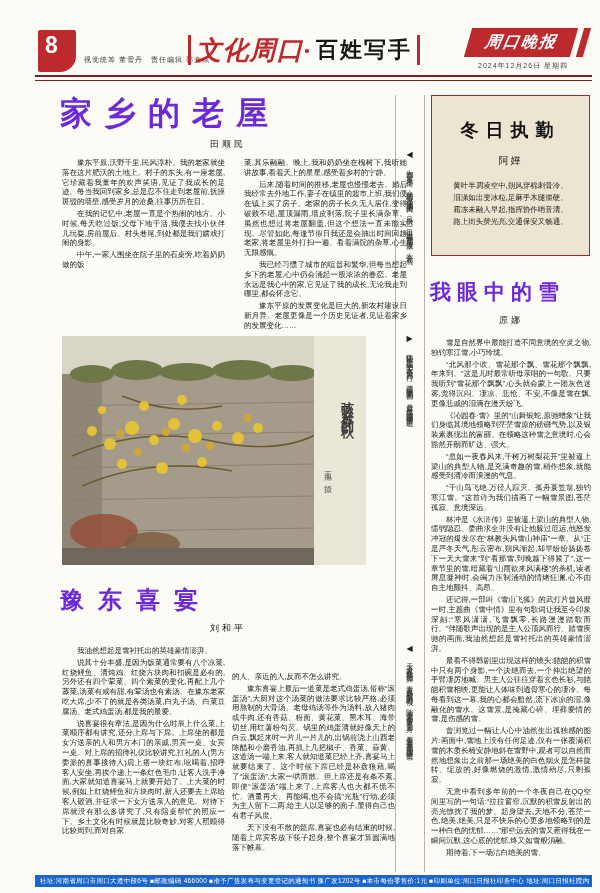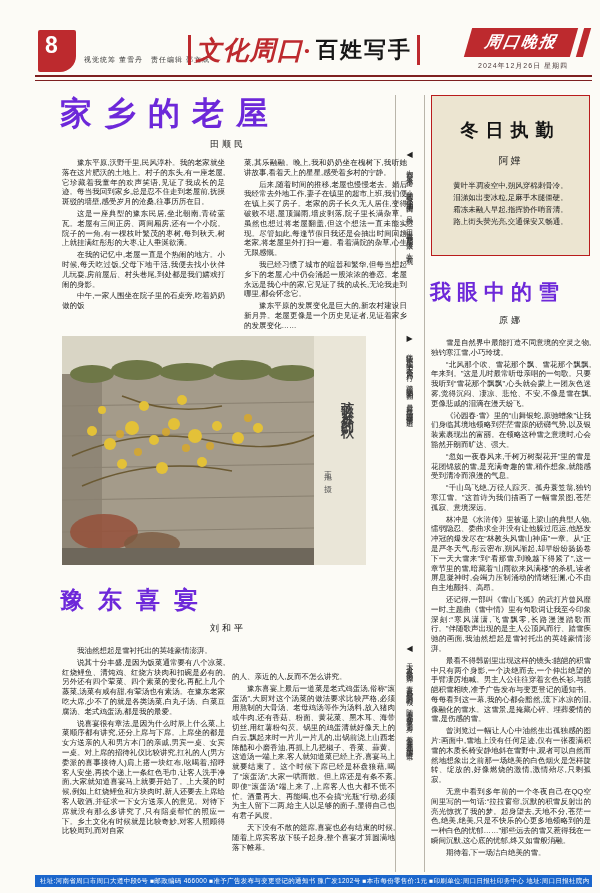--- a/index.html
+++ b/index.html
@@ -77,21 +77,20 @@
   <div class="mastdate">2024年12月26日 星期四</div>
   <div class="hrule"></div>
 
   <div class="vrule" style="left:395px;top:95px;height:777px;"></div>
   <div class="vrule" style="left:424px;top:95px;height:777px;"></div>
 
   <div class="atitle" style="left:60px;top:92px;width:336px;font-size:32px;letter-spacing:12px;">家乡的老屋</div>
   <div class="aauthor" style="left:60px;top:138px;width:336px;">田顺民</div>
   <div class="body" style="left:62px;top:158px;width:163px;height:175px;">
     <p>豫东平原,沃野千里,民风淳朴。我的老家就坐落在这片肥沃的土地上。村子的东头,有一座老屋,它珍藏着我童年的欢声笑语,见证了我成长的足迹。每当我回到家乡,总是忍不住走到老屋前,抚摸斑驳的墙壁,感受岁月的沧桑,往事历历在目。</p>
-    <p>这是一座典型的豫东民居,坐北朝南,青砖蓝瓦。老屋有三间正房、两间厢房,还有一个小院。院子的一角,有一棵枝叶繁茂的枣树,每到秋天,树上就挂满红彤彤的大枣,让人垂涎欲滴。</p>
     <p>在我的记忆中,老屋一直是个热闹的地方。小时候,每天吃过饭,父母下地干活,我便去找小伙伴儿玩耍,房前屋后、村头巷尾,到处都是我们嬉戏打闹的身影。</p>
     <p>中午,一家人围坐在院子里的石桌旁,吃着奶奶做的饭</p>
   </div>
   <div class="body" style="left:232px;top:158px;width:163px;height:175px;margin-left:12px;">
     <p class="noind">菜,其乐融融。晚上,我和奶奶坐在槐树下,我听她讲故事,看着天上的星星,感受着乡村的宁静。</p>
     <p>后来,随着时间的推移,老屋也慢慢老去。婚后我经常去外地工作,妻子在镇里的超市上班,我们便在镇上买了房子。老家的房子长久无人居住,变得破败不堪,屋顶漏雨,墙皮剥落,院子里长满杂草。虽然也想过将老屋翻盖,但这个想法一直未能实现。尽管如此,每逢节假日我还是会抽出时间回趟老家,将老屋里外打扫一遍。看着满院的杂草,心生无限感慨。</p>
     <p>我已经习惯了城市的喧嚣和繁华,但每当想起乡下的老屋,心中仍会涌起一股浓浓的眷恋。老屋永远是我心中的家,它见证了我的成长,无论我走到哪里,都会怀念它。</p>
     <p>豫东平原的发展变化是巨大的,新农村建设日新月异。老屋更像是一个历史见证者,见证着家乡的发展变化……</p>
   </div>
 
@@ -177,25 +176,25 @@
       <div>路上街头荧光亮,交通保安又畅通。</div>
     </div>
   </div>
 
   <div class="atitle" style="left:430px;top:278px;width:162px;font-size:21px;letter-spacing:6px;">我眼中的雪</div>
   <div class="aauthor" style="left:430px;top:314px;width:162px;">原娜</div>
   <div class="body" style="left:431px;top:338px;width:160px;height:526px;">
     <p>雪是自然界中最能打造不同意境的空灵之物,独钓寒江雪,小巧玲珑。</p>
     <p>“北风那个吹、雪花那个飘、雪花那个飘飘,年来到。”这是儿时最常听母亲唱的一句歌。只要我听到“雪花那个飘飘”,心头就会蒙上一团灰色迷雾,觉得沉闷、凄凉、悲怆、不安,不像是雪在飘,更像悲戚的泪滴在漫天纷飞。</p>
     <p>《沁园春·雪》里的“山舞银蛇,原驰蜡象”让我们身临其境地领略到茫茫雪原的磅礴气势,以及银装素裹现出的富丽。在领略这种雪之意境时,心会豁然开朗而旷达、强大。</p>
-    <p>“忽如一夜春风来,千树万树梨花开”里的雪是花团锦簇的雪,是充满奇趣的雪,稍作想象,就能感受到清冷而浪漫的气息。</p>
+    <p>“忽如一夜春风来,千树万树梨花开”里被逼上梁山的典型人物,是充满奇趣的雪,稍作想象,就能感受到清冷而浪漫的气息。</p>
     <p>“千山鸟飞绝,万径人踪灭。孤舟蓑笠翁,独钓寒江雪。”这首诗为我们描画了一幅雪景图,苍茫孤寂、意境深远。</p>
     <p>林冲是《水浒传》里被逼上梁山的典型人物,懦弱隐忍、委曲求全并没有让他躲过厄运,他怒发冲冠的爆发尽在“林教头风雪山神庙”一章。从“正是严冬天气,彤云密布,朔风渐起,却早纷纷扬扬卷下一天大雪来”到“看那雪,到晚越下得紧了”,这一章节里的雪,暗藏着“山雨欲来风满楼”的杀机,读者屏息凝神时,会竭力压制涌动的情绪狂澜,心不由自主地颤抖、高昂。</p>
     <p>还记得,一部叫《雪山飞狐》的武打片曾风靡一时,主题曲《雪中情》里有句歌词让我至今印象深刻:“寒风潇潇,飞雪飘零,长路漫漫踏歌而行。”伴随歌声出现的是主人公顶风而行、踏雪疾驰的画面,我油然想起是雪衬托出的英雄豪情澎湃。</p>
-    <p>最看不得韩剧里出现这样的镜头:皑皑的积雪中只有两个身影,一个决绝而去,一个伸出绝望的手臂凄厉地喊。男主人公往往穿着玄色长衫,与皑皑积雪相映,准予广告发布与变更登记的通知书。每每看到这一幕,我的心都会黯然,流下冰凉的泪,像融化的雪水。这雪景,是掩藏心碎、埋葬爱情的雪,是伤感的雪。</p>
+    <p>最看不得韩剧里出现这样的镜头:皑皑的积雪中只有两个身影,一个决绝而去,一个伸出绝望的手臂凄厉地喊。男主人公往往穿着玄色长衫,与皑皑积雪相映,更能让人体味到透骨寒心的凄冷。每每看到这一幕,我的心都会黯然,流下冰凉的泪,像融化的雪水。这雪景,是掩藏心碎、埋葬爱情的雪,是伤感的雪。</p>
     <p>曾浏览过一幅让人心中油然生出孤独感的图片:画面中,雪地上没有任何足迹,仅有一张覆满积雪的木质长椅安静地斜在雪野中,观者可以自然而然地想象出之前那一场绝美的白色烟火是怎样旋转、绽放的,好像燃烧的激情,激情殆尽,只剩孤寂。</p>
     <p>无意中看到多年前的一个冬夜自己在QQ空间里写的一句话:“拉拉窗帘,沉默的积雪反射出的亮光惊扰了我的梦。起身望去,天地不分,苍茫一色,绝美,绝美,只是不快乐的心更多地领略到的是一种白色的忧郁……”那些远去的雪又惹得我在一瞬间沉默,这心底的忧郁,终又如雪般消融。</p>
     <p>期待着,下一场洁白绝美的雪。</p>
   </div>
 
   <div class="pq" style="top:150px;height:178px;">
     <span class="arr">◀</span>
     <span class="pqt">大门前是一条小路,小路的尽头是绿油油的麦田,风吹过,田里就会泛起层层波浪,十分壮观。</span>
   </div>
   <div class="pq" style="top:334px;height:240px;">

